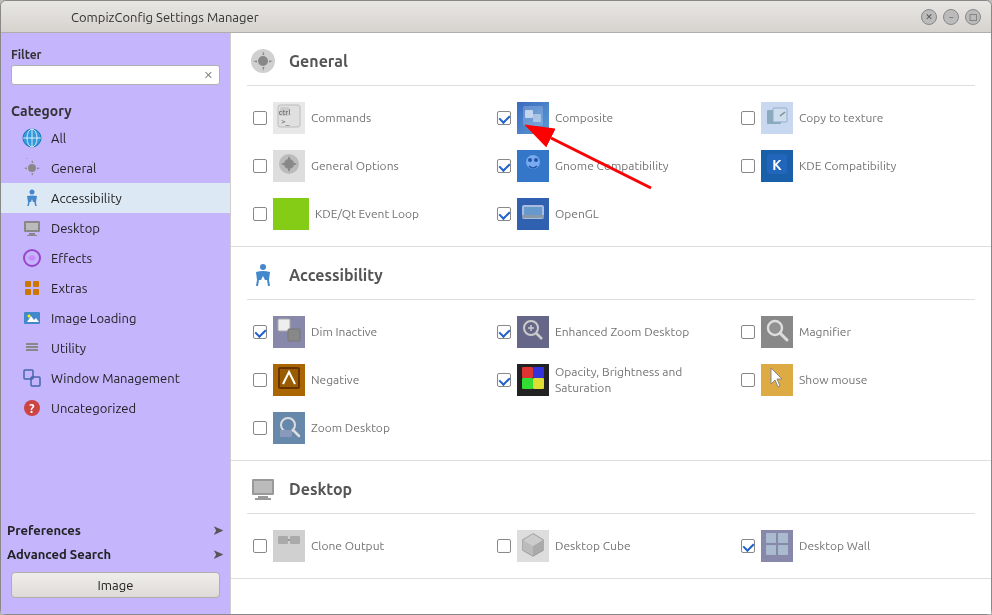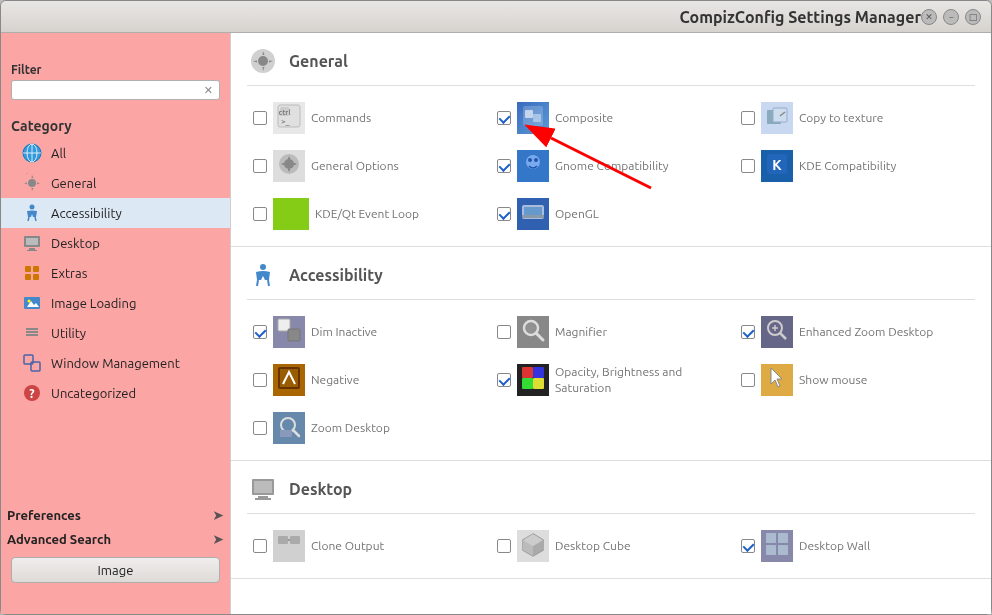--- a/index.html
+++ b/index.html
@@ -28,25 +28,25 @@
       background: linear-gradient(to bottom, #e8e6e3, #d6d3cf);
       border-bottom: 1px solid #b0aead;
       border-radius: 6px 6px 0 0;
       padding: 6px 10px;
       display: flex;
       align-items: center;
       justify-content: space-between;
       height: 32px;
     }
     .titlebar-title {
-      font-size: 16px;
-      font-weight: bold;
+      font-size: 13px;
+      font-weight: normal;
       color: #333;
       flex: 1;
-      text-align: right;
+      text-align: left;
     }
     .titlebar-buttons {
       display: flex;
       gap: 6px;
     }
     .tb-btn {
       width: 16px;
       height: 16px;
       border-radius: 50%;
       border: 1px solid #888;
@@ -59,25 +59,25 @@
       color: #555;
     }
     .window-body {
       display: flex;
       flex: 1;
       overflow: hidden;
     }
     
     .sidebar {
       width: 230px;
-      background: #fca5a5;
+      background: #c4b5fd;
       border-right: 1px solid #d0cecc;
       display: flex;
       flex-direction: column;
-      padding: 25px 0;
+      padding: 10px 0;
       flex-shrink: 0;
     }
     .sidebar-filter {
       padding: 5px 10px 10px;
     }
     .sidebar-filter-label {
       font-size: 12px;
       color: #333;
       font-weight: bold;
       margin-bottom: 4px;
@@ -327,20 +327,29 @@
           <svg width="20" height="20" viewBox="0 0 20 20">
               <rect x="2" y="3" width="16" height="11" rx="1" fill="#888"></rect>
               <rect x="4" y="5" width="12" height="7" fill="#bbb"></rect>
               <rect x="7" y="15" width="6" height="2" fill="#888"></rect>
               <rect x="5" y="17" width="10" height="1" fill="#888"></rect>
             </svg>
         </div>
         <span>Desktop</span>
       </div>
 
+      <div class="sidebar-item">
+        <div class="sidebar-icon">
+          <svg width="20" height="20" viewBox="0 0 20 20">
+              <circle cx="10" cy="10" r="8" fill="none" stroke="#9944cc" stroke-width="2"></circle>
+              <path d="M6 10 Q10 4 14 10 Q10 16 6 10Z" fill="#cc77ff" opacity="0.7"></path>
+            </svg>
+        </div>
+        <span>Effects</span>
+      </div>
 
       <div class="sidebar-item">
         <div class="sidebar-icon">
           <svg width="20" height="20" viewBox="0 0 20 20">
               <rect x="3" y="3" width="6" height="6" rx="1" fill="#cc7700"></rect>
               <rect x="11" y="3" width="6" height="6" rx="1" fill="#cc7700"></rect>
               <rect x="3" y="11" width="6" height="6" rx="1" fill="#cc7700"></rect>
               <rect x="11" y="11" width="6" height="6" rx="1" fill="#cc7700"></rect>
             </svg>
         </div>
@@ -556,42 +565,42 @@
               <div class="plugin-icon" style="background:#8888aa;">
                 <svg width="28" height="28" viewBox="0 0 28 28">
                     <rect x="3" y="3" width="12" height="12" rx="1" fill="#eee" stroke="#aaa"></rect>
                     <rect x="13" y="13" width="12" height="12" rx="1" fill="#888" stroke="#777"></rect>
                   </svg>
               </div>
               <span class="plugin-name">Dim Inactive</span>
             </div>
 
             <div class="plugin-item">
-              <div class="chk-box"></div>
-              <div class="plugin-icon" style="background:#888;">
-                <svg width="28" height="28" viewBox="0 0 28 28">
-                    <circle cx="12" cy="12" r="7" fill="none" stroke="#ddd" stroke-width="2.5"></circle>
-                    <circle cx="12" cy="12" r="5" fill="#aaa" opacity="0.3"></circle>
-                    <line x1="17" y1="17" x2="24" y2="24" stroke="#ddd" stroke-width="3" stroke-linecap="round"></line>
-                  </svg>
-              </div>
-              <span class="plugin-name">Magnifier</span>
-            </div>
-
-            <div class="plugin-item">
               <div class="chk-box on"></div>
               <div class="plugin-icon" style="background:#666688;">
                 <svg width="28" height="28" viewBox="0 0 28 28">
                     <circle cx="12" cy="12" r="7" fill="none" stroke="#ccc" stroke-width="2"></circle>
                     <line x1="17" y1="17" x2="23" y2="23" stroke="#ccc" stroke-width="2.5"></line>
                     <line x1="9" y1="12" x2="15" y2="12" stroke="#ccc" stroke-width="1.5"></line>
                     <line x1="12" y1="9" x2="12" y2="15" stroke="#ccc" stroke-width="1.5"></line>
                   </svg>
               </div>
               <span class="plugin-name">Enhanced Zoom Desktop</span>
+            </div>
+
+            <div class="plugin-item">
+              <div class="chk-box"></div>
+              <div class="plugin-icon" style="background:#888;">
+                <svg width="28" height="28" viewBox="0 0 28 28">
+                    <circle cx="12" cy="12" r="7" fill="none" stroke="#ddd" stroke-width="2.5"></circle>
+                    <circle cx="12" cy="12" r="5" fill="#aaa" opacity="0.3"></circle>
+                    <line x1="17" y1="17" x2="24" y2="24" stroke="#ddd" stroke-width="3" stroke-linecap="round"></line>
+                  </svg>
+              </div>
+              <span class="plugin-name">Magnifier</span>
             </div>
 
             <div class="plugin-item">
               <div class="chk-box"></div>
               <div class="plugin-icon" style="background:#aa6600;">
                 <svg width="28" height="28" viewBox="0 0 28 28">
                     <rect x="3" y="3" width="22" height="22" rx="2" fill="#663300"></rect>
                     <rect x="5" y="5" width="18" height="18" fill="#cc8800" opacity="0.5"></rect>
                     <path d="M8 20 L14 8 L20 20" stroke="white" stroke-width="2" fill="none"></path>
                   </svg>

